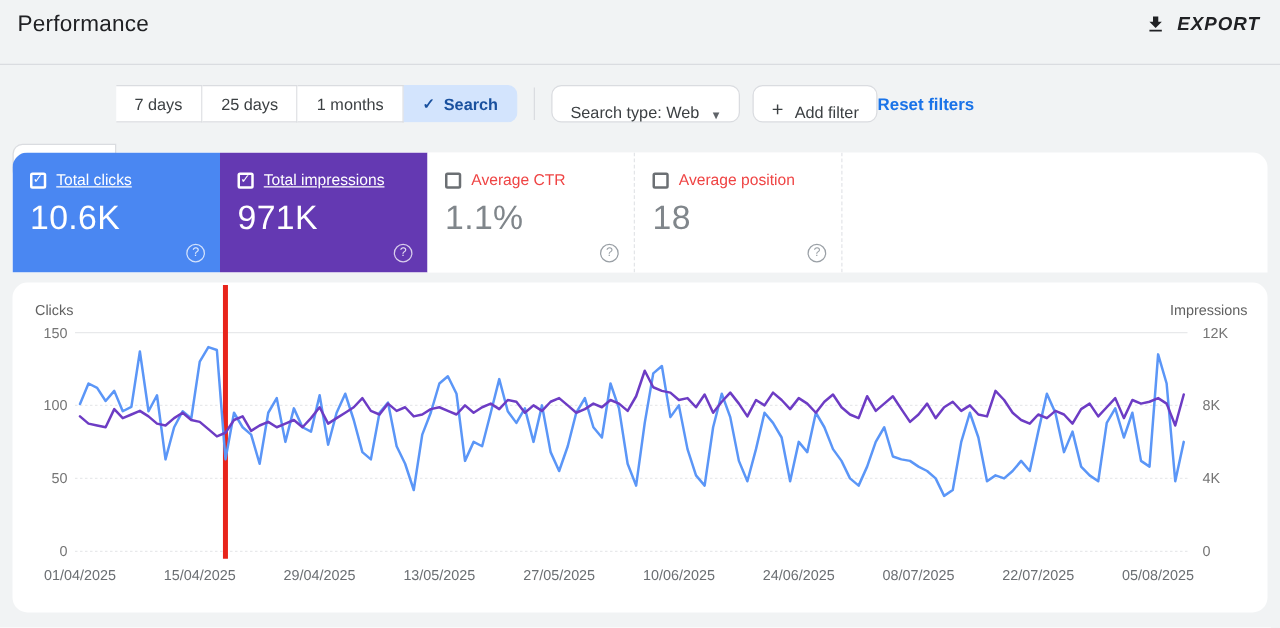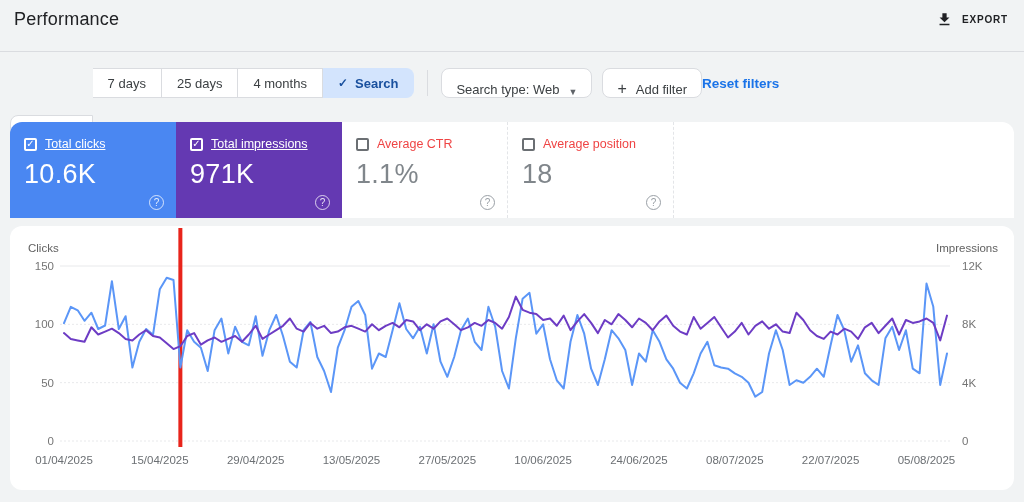--- a/index.html
+++ b/index.html
@@ -13,22 +13,22 @@
   
   .hdr {
     height:52px; padding:0 16px 12px 14px;
     display:flex; align-items:center; justify-content:space-between;
     border-bottom:1px solid #dadce0;
   }
   .hdr h1 { font-size:18px; font-weight:400; color:#202124; letter-spacing:.2px; }
   .export-btn {
     display:flex; align-items:center; gap:9px;
     background:none; border:none; cursor:pointer;
-    font-family:inherit; font-size:10px; font-weight:bold;
-    letter-spacing:.8px; color:#202124;
+    font-family:inherit; font-size:15px; font-weight:bold;
+    letter-spacing:.8px; color:#202124;font-style:italic;
   }
   .export-btn svg { width:17px; height:17px; fill:#202124; }
   
   .toolbar {
     margin:16px 10px 0 10px; height:30px;
     display:flex; align-items:center;
   }
   .seg { display:flex; height:30px; }
   .seg button {
     height:30px; padding:0 15px;
@@ -115,21 +115,21 @@
     <button>
         <span>24 hours</span>
       </button>
     <button>
         <span>7 days</span>
       </button>
     <button>
         <span>25 days</span>
       </button>
     <button>
-        <span>4 months</span>
+        <span>1 months</span>
       </button>
     <button class="selected">
       <span class="chk">✓</span>
       <span>Search</span>
     </button>
   </div>
   <div class="vdiv"></div>
   <button class="pill">
     <span>Search type: Web</span>
     <span class="caret">▼</span>

